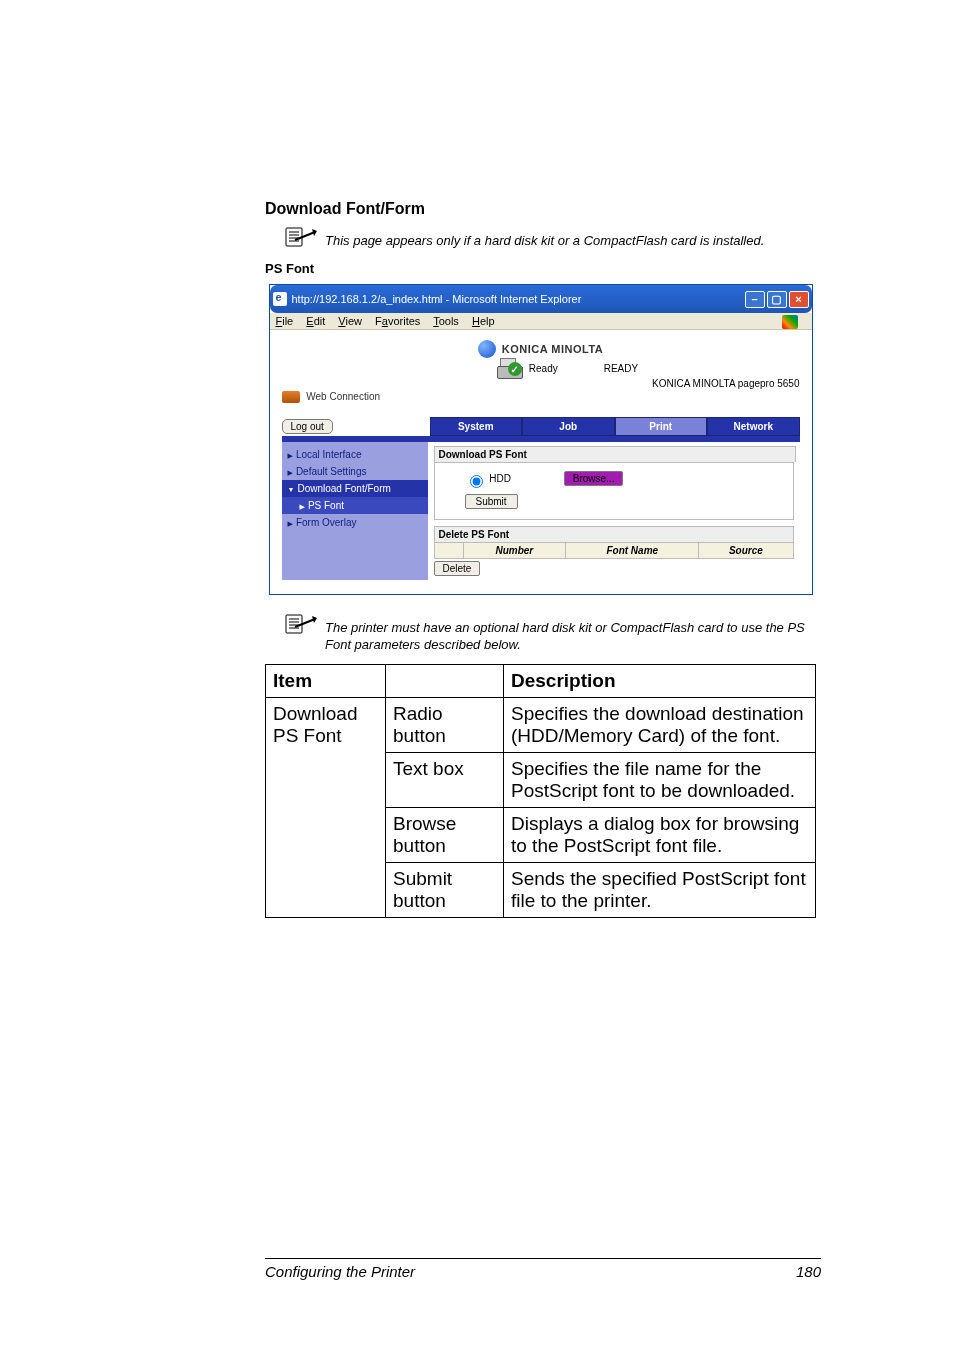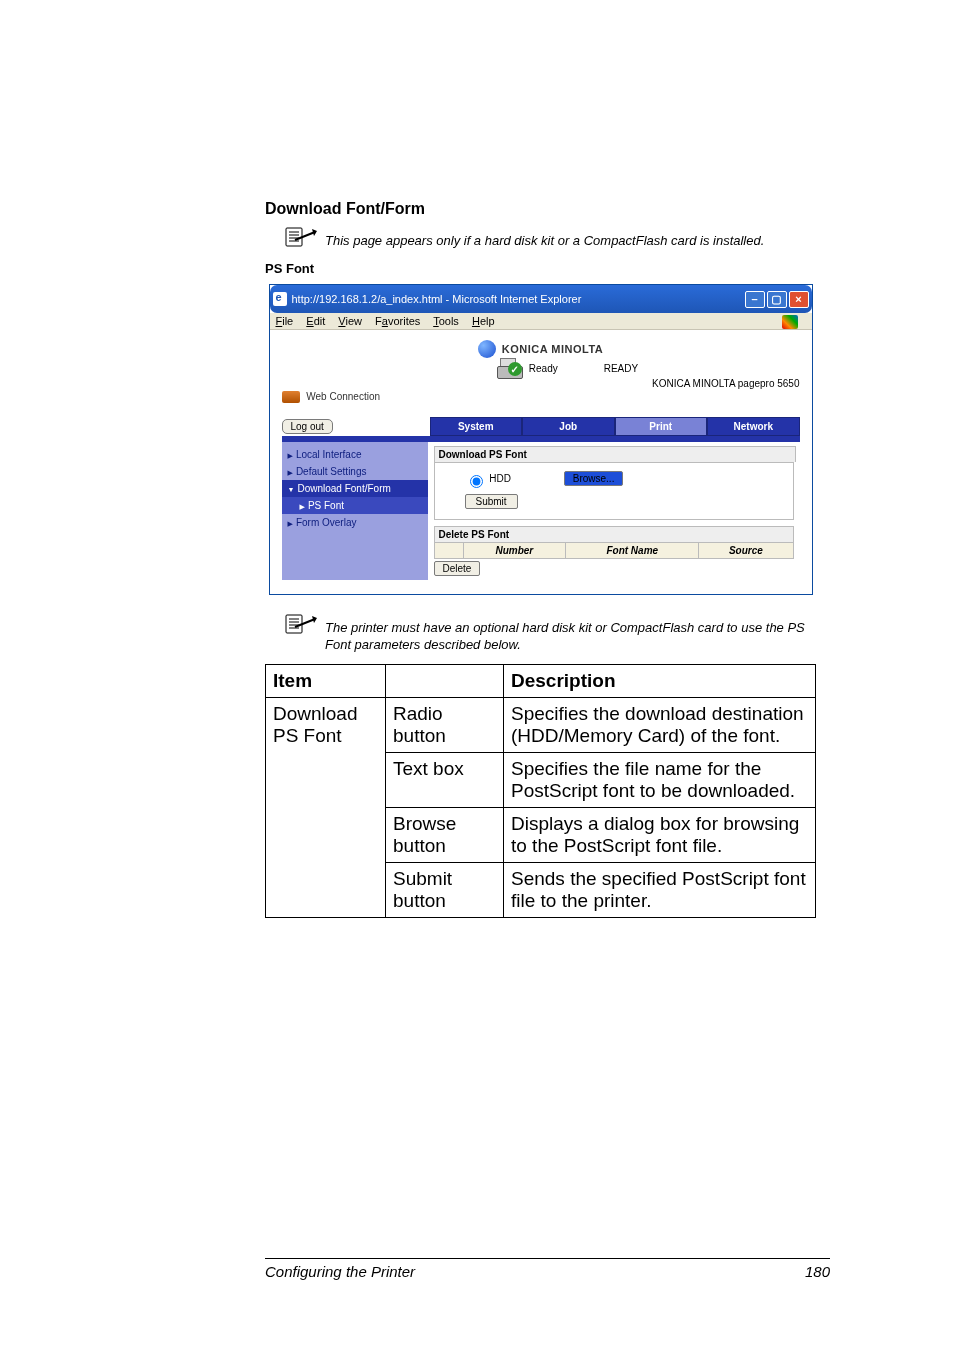--- a/index.html
+++ b/index.html
@@ -215,21 +215,21 @@
   .km-side-item.sel::before{content:"▼";font-size:7px;margin-right:3px;color:#fff;}
   .km-side-sub { background:#3a49be;color:#fff;padding:3px 6px 3px 18px;font-size:10px;}
   .km-side-sub.tri::before{content:"▶";font-size:7px;margin-right:3px;color:#fff;}
   .km-main { flex:1; padding:4px 6px;}
   .km-panel-label { font-size:10px;font-weight:bold;background:#eee;border:1px solid #bbb;
     border-bottom:none;padding:2px 4px;width:calc(100% - 8px);}
   .km-panel-body { border:1px solid #bbb; padding:8px 10px 10px 30px;}
   .km-radio-row {font-size:10px;margin-bottom:6px;}
   .km-radio-row input{vertical-align:middle;margin-right:4px;}
   .km-browse {
-    display:inline-block;border:1px solid #7a7a7a;background:#1d4ed8;
+    display:inline-block;border:1px solid #7a7a7a;background:#a21caf;
     font-size:10px;padding:1px 8px;margin-left:50px;border-radius:2px;cursor:pointer;
   }
   .km-submit {
     display:inline-block;border:1px solid #7a7a7a;background:#f1efe5;
     font-size:10px;padding:1px 10px;border-radius:2px;cursor:pointer;
   }
   .km-panel-label2 {font-size:10px;font-weight:bold;background:#eee;border:1px solid #bbb;border-bottom:none;padding:2px 4px;margin-top:6px;}
   .km-table{width:100%;border-collapse:collapse;border:1px solid #4d7c0f;font-style:italic;}
   .km-table th{font-size:10px;font-weight:bold;background:#f5f1df;border:1px solid #bbb;padding:2px 4px;}
   .km-delete{display:inline-block;border:1px solid #7a7a7a;background:#f1efe5;font-size:10px;padding:1px 8px;margin-top:2px;border-radius:2px;cursor:pointer;}
@@ -245,21 +245,21 @@
     padding: 5px 7px;
     vertical-align: top;
     text-align: left;
   }
   .doc-table th.item-col { width: 105px; }
   .doc-table th.ctrl-col { width: 103px; }
   .footer {
     position: absolute;
     bottom: 70px;
     left: 265px;
-    right: 124px;
+    right: 133px;
     border-top: 1px solid #000;
     display: flex;
     justify-content: space-between;
     font-style: italic;
     font-size: 15px;
     padding-top: 4px;
   }
   .footer .pnum { font-style: italic; }
 </style>
 </head>

